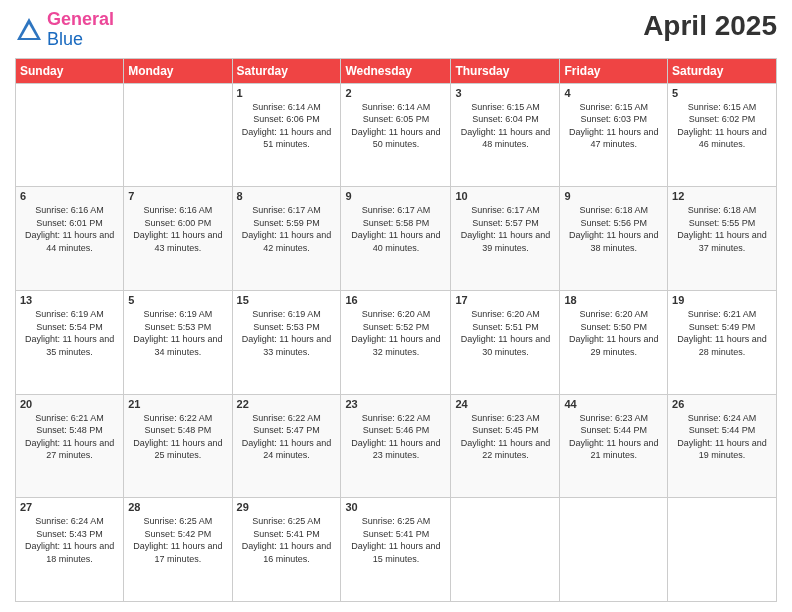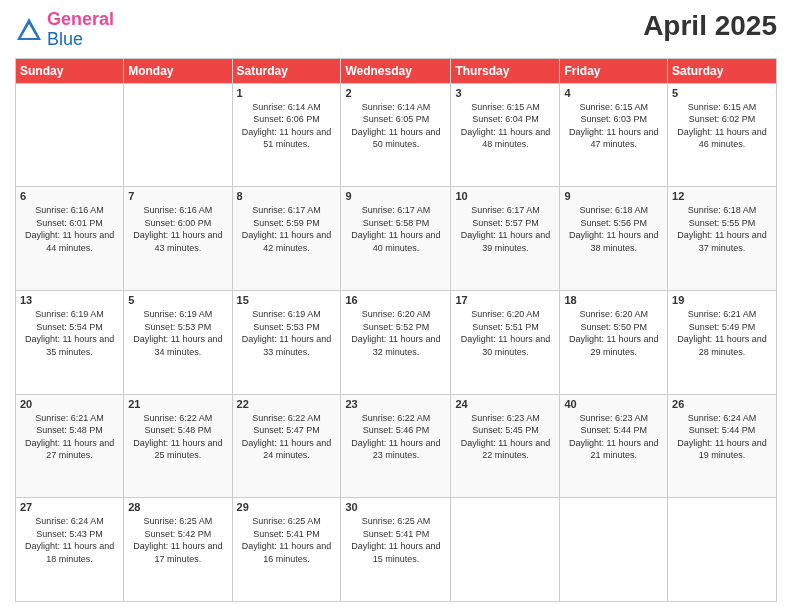--- a/index.html
+++ b/index.html
@@ -286,21 +286,21 @@
 Sunset: 5:46 PM
 Daylight: 11 hours and 23 minutes.</div>
           </td>
           <td>
             <span class="day-number">24</span>
             <div class="day-info" style="white-space: pre-line;">Sunrise: 6:23 AM
 Sunset: 5:45 PM
 Daylight: 11 hours and 22 minutes.</div>
           </td>
           <td>
-            <span class="day-number">40</span>
+            <span class="day-number">44</span>
             <div class="day-info" style="white-space: pre-line;">Sunrise: 6:23 AM
 Sunset: 5:44 PM
 Daylight: 11 hours and 21 minutes.</div>
           </td>
           <td>
             <span class="day-number">26</span>
             <div class="day-info" style="white-space: pre-line;">Sunrise: 6:24 AM
 Sunset: 5:44 PM
 Daylight: 11 hours and 19 minutes.</div>
           </td>

